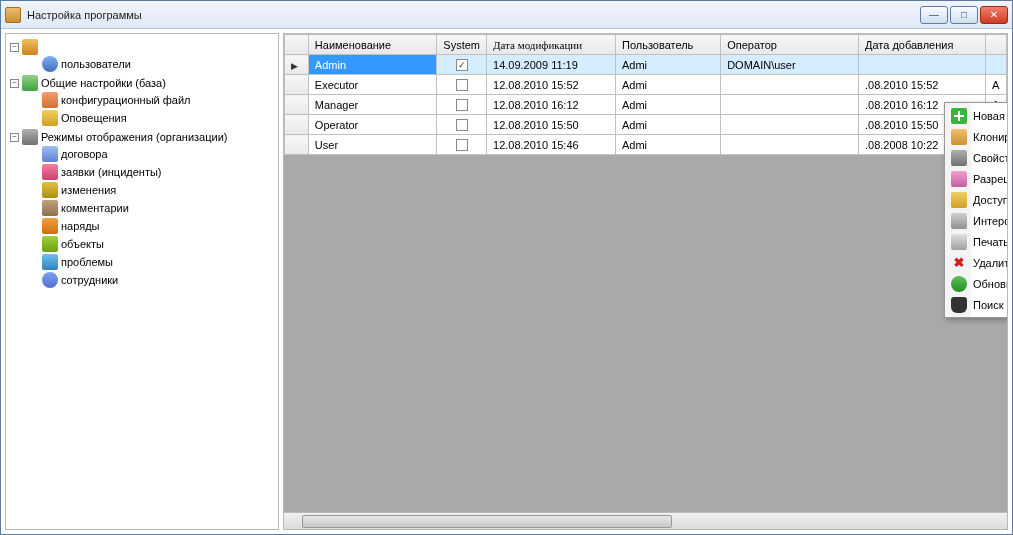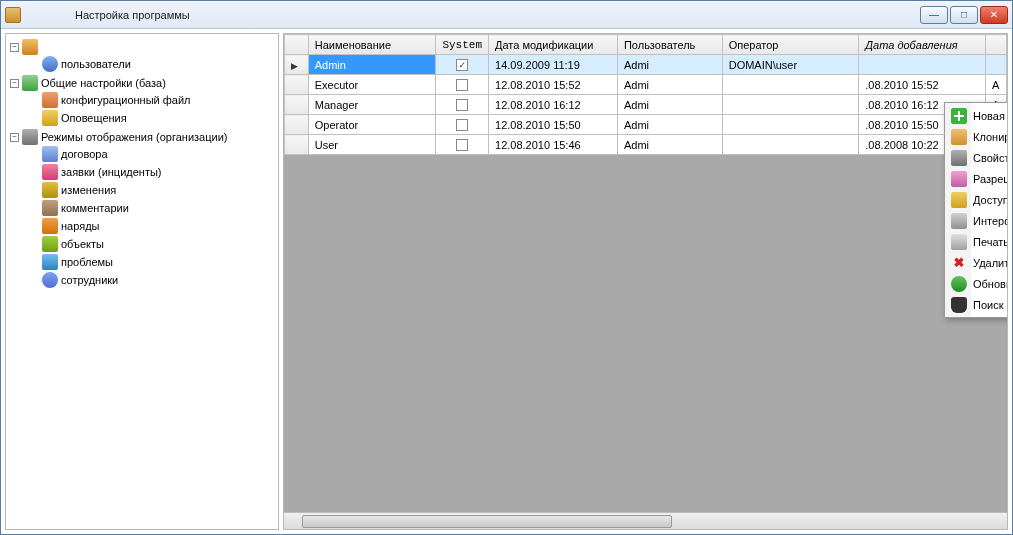--- a/index.html
+++ b/index.html
@@ -17,21 +17,20 @@
   background: #fff;
   position: relative;
 }
 .titlebar {
   height: 28px;
   background: linear-gradient(#f0f4fb, #dfe9f5);
   border-bottom: 1px solid #b8c7d8;
   display: flex;
   align-items: center;
   padding: 0 4px;
-  gap: 48px;
 }
 .titlebar .app-icon {
   width: 16px; height: 16px;
   margin-right: 6px;
   background: linear-gradient(#e8c070, #c89030);
   border: 1px solid #a07020;
   border-radius: 2px;
 }
 .titlebar .title {
   flex: 1;
@@ -235,25 +234,25 @@
 .ci-data { background: linear-gradient(#f0d060,#d0a020); }
 .ci-ui { background: linear-gradient(#d0d0d0,#909090); }
 .ci-print { background: linear-gradient(#e0e0e0,#a0a0a0); }
 .ci-del { color:#d02020; font-weight:bold; font-size:13px; text-align:center; line-height:16px; }
 .ci-refresh { background: linear-gradient(#60c060,#209020); border-radius:50%; }
 .ci-find { background: #333; border-radius: 3px 3px 6px 6px; }
 .ctx-label { flex: 1; }
 
 .col-row { width: 24px; }
 .col-name { width: 130px; }
-.col-sys { width: 46px; text-align: center; font-family: Liberation Mono, monospace; }
-.col-mod { width: 130px; }
+.col-sys { width: 46px; text-align: center; }
+.col-mod { width: 130px; font-family: Liberation Serif, serif; }
 .col-user { width: 106px; }
 .col-op { width: 140px; }
-.col-add { width: 128px; font-style: italic; }
+.col-add { width: 128px; }
 .col-x { width: 20px; }
 </style>
 </head>
 <body>
 
 <div class="window">
   <div class="titlebar">
     <span class="app-icon"></span>
     <span class="title">Настройка программы</span>
     <div class="win-btns">

